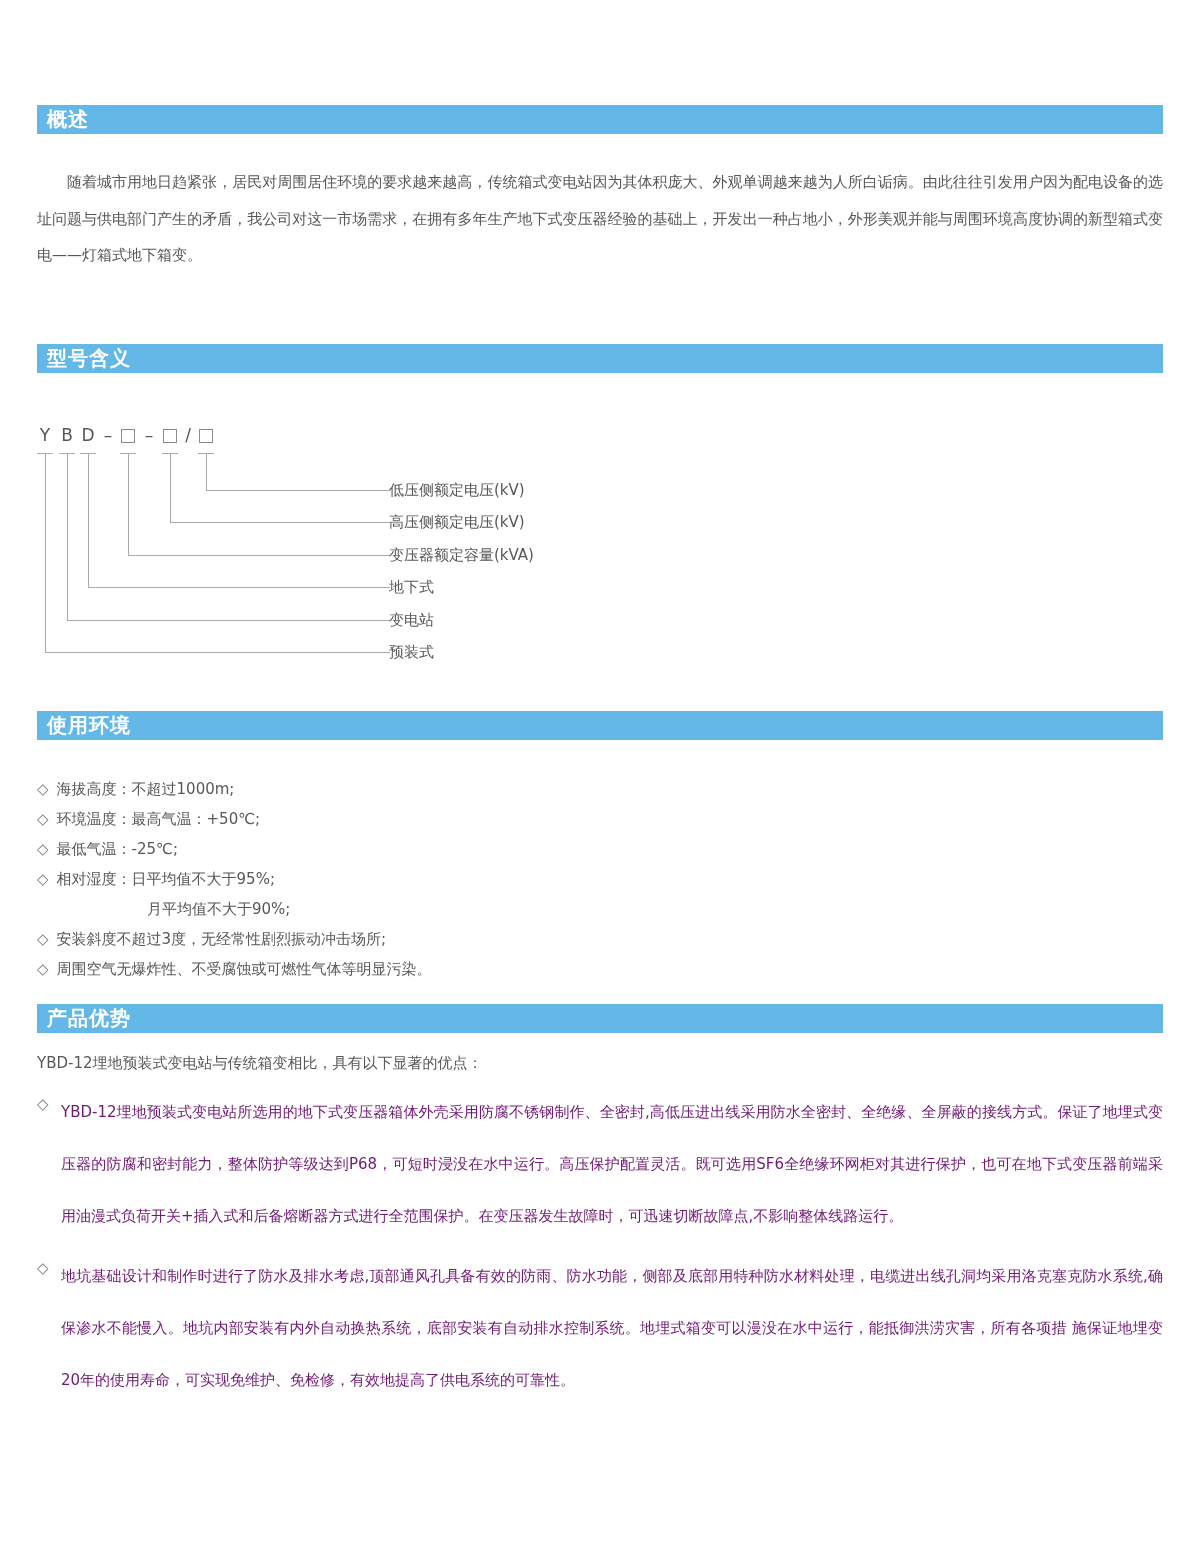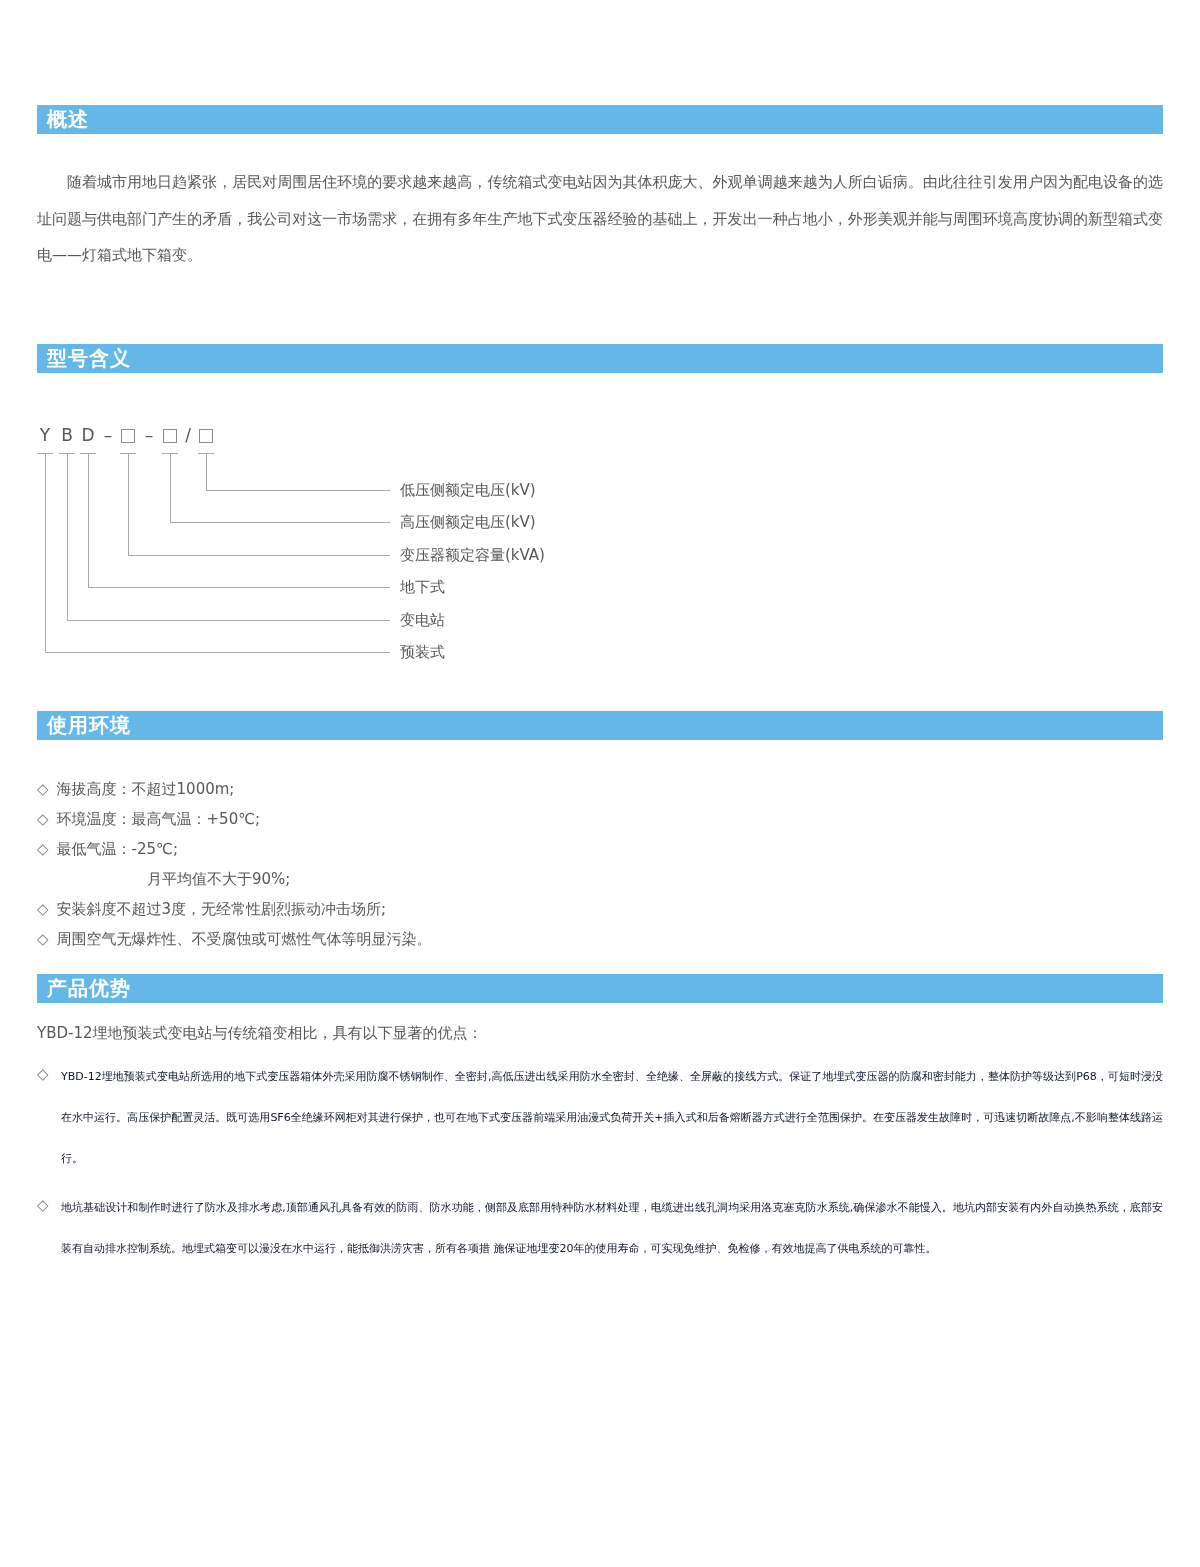--- a/index.html
+++ b/index.html
@@ -46,40 +46,40 @@
     font-size: 17px; color: #595757; line-height: 20px;
   }
   .dg-box {
     position: absolute; top: 4px; transform: translateX(-50%);
     width: 12px; height: 12px; border: 1px solid #8a8a8a; background: #fff;
   }
   .dg-tick { position: absolute; top: 28px; height: 1px; width: 16px; background: #a9a9a9; }
   .dg-v    { position: absolute; width: 1px; background: #a9a9a9; top: 28px; }
   .dg-h    { position: absolute; height: 1px; background: #a9a9a9; }
   .dg-label{
-    position: absolute; left: 363px; font-size: 15px; color: #595757;
+    position: absolute; left: 352px; font-size: 15px; color: #595757;
     white-space: nowrap; line-height: 20px;
   }
 
   
   .env-list { margin-top: 34px; }
   .env-line { font-size: 15px; line-height: 30px; color: #595757; }
   .env-bullet { color: #7c7c7c; margin-right: 8px; }
   .env-line.cont { padding-left: 110px; }
 
   
   .adv-intro { margin: 15px 0 0 0; font-size: 15px; line-height: 30px; }
   .adv-sub {
     margin-top: 14px; font-size: 16px; font-weight: bold; color: #6cb9e9;
     line-height: 28px;
   }
   .adv-sub .adv-sub-bullet { margin-right: 8px; font-size: 14px; }
   .adv-item { display: flex; margin-top: 8px; }
   .adv-bullet { flex: none; width: 24px; color: #7c7c7c; font-size: 15px; line-height: 36.5px; }
-  .adv-text { flex: 1; font-size: 11px; line-height: 41px; text-align: justify; color: #0f172a; }
+  .adv-text { flex: 1; font-size: 15px; line-height: 52px; text-align: justify; color: #701a75; }
 </style>
 </head>
 <body>
 
 <div class="page">
 
   <div class="sec-bar bar-overview">
     <span>概述</span>
   </div>
   <div class="para-block">
@@ -137,20 +137,23 @@
   <div class="env-list">
     <div class="env-line">
       <span class="env-bullet">◇</span><span>海拔高度：不超过1000m;</span>
     </div>
     <div class="env-line">
       <span class="env-bullet">◇</span><span>环境温度：最高气温：+50℃;</span>
     </div>
     <div class="env-line">
       <span class="env-bullet">◇</span><span>最低气温：-25℃;</span>
     </div>
+    <div class="env-line">
+      <span class="env-bullet">◇</span><span>相对湿度：日平均值不大于95%;</span>
+    </div>
     <div class="env-line cont">
       <span>月平均值不大于90%;</span>
     </div>
     <div class="env-line">
       <span class="env-bullet">◇</span><span>安装斜度不超过3度，无经常性剧烈振动冲击场所;</span>
     </div>
     <div class="env-line">
       <span class="env-bullet">◇</span><span>周围空气无爆炸性、不受腐蚀或可燃性气体等明显污染。</span>
     </div>
   </div>

